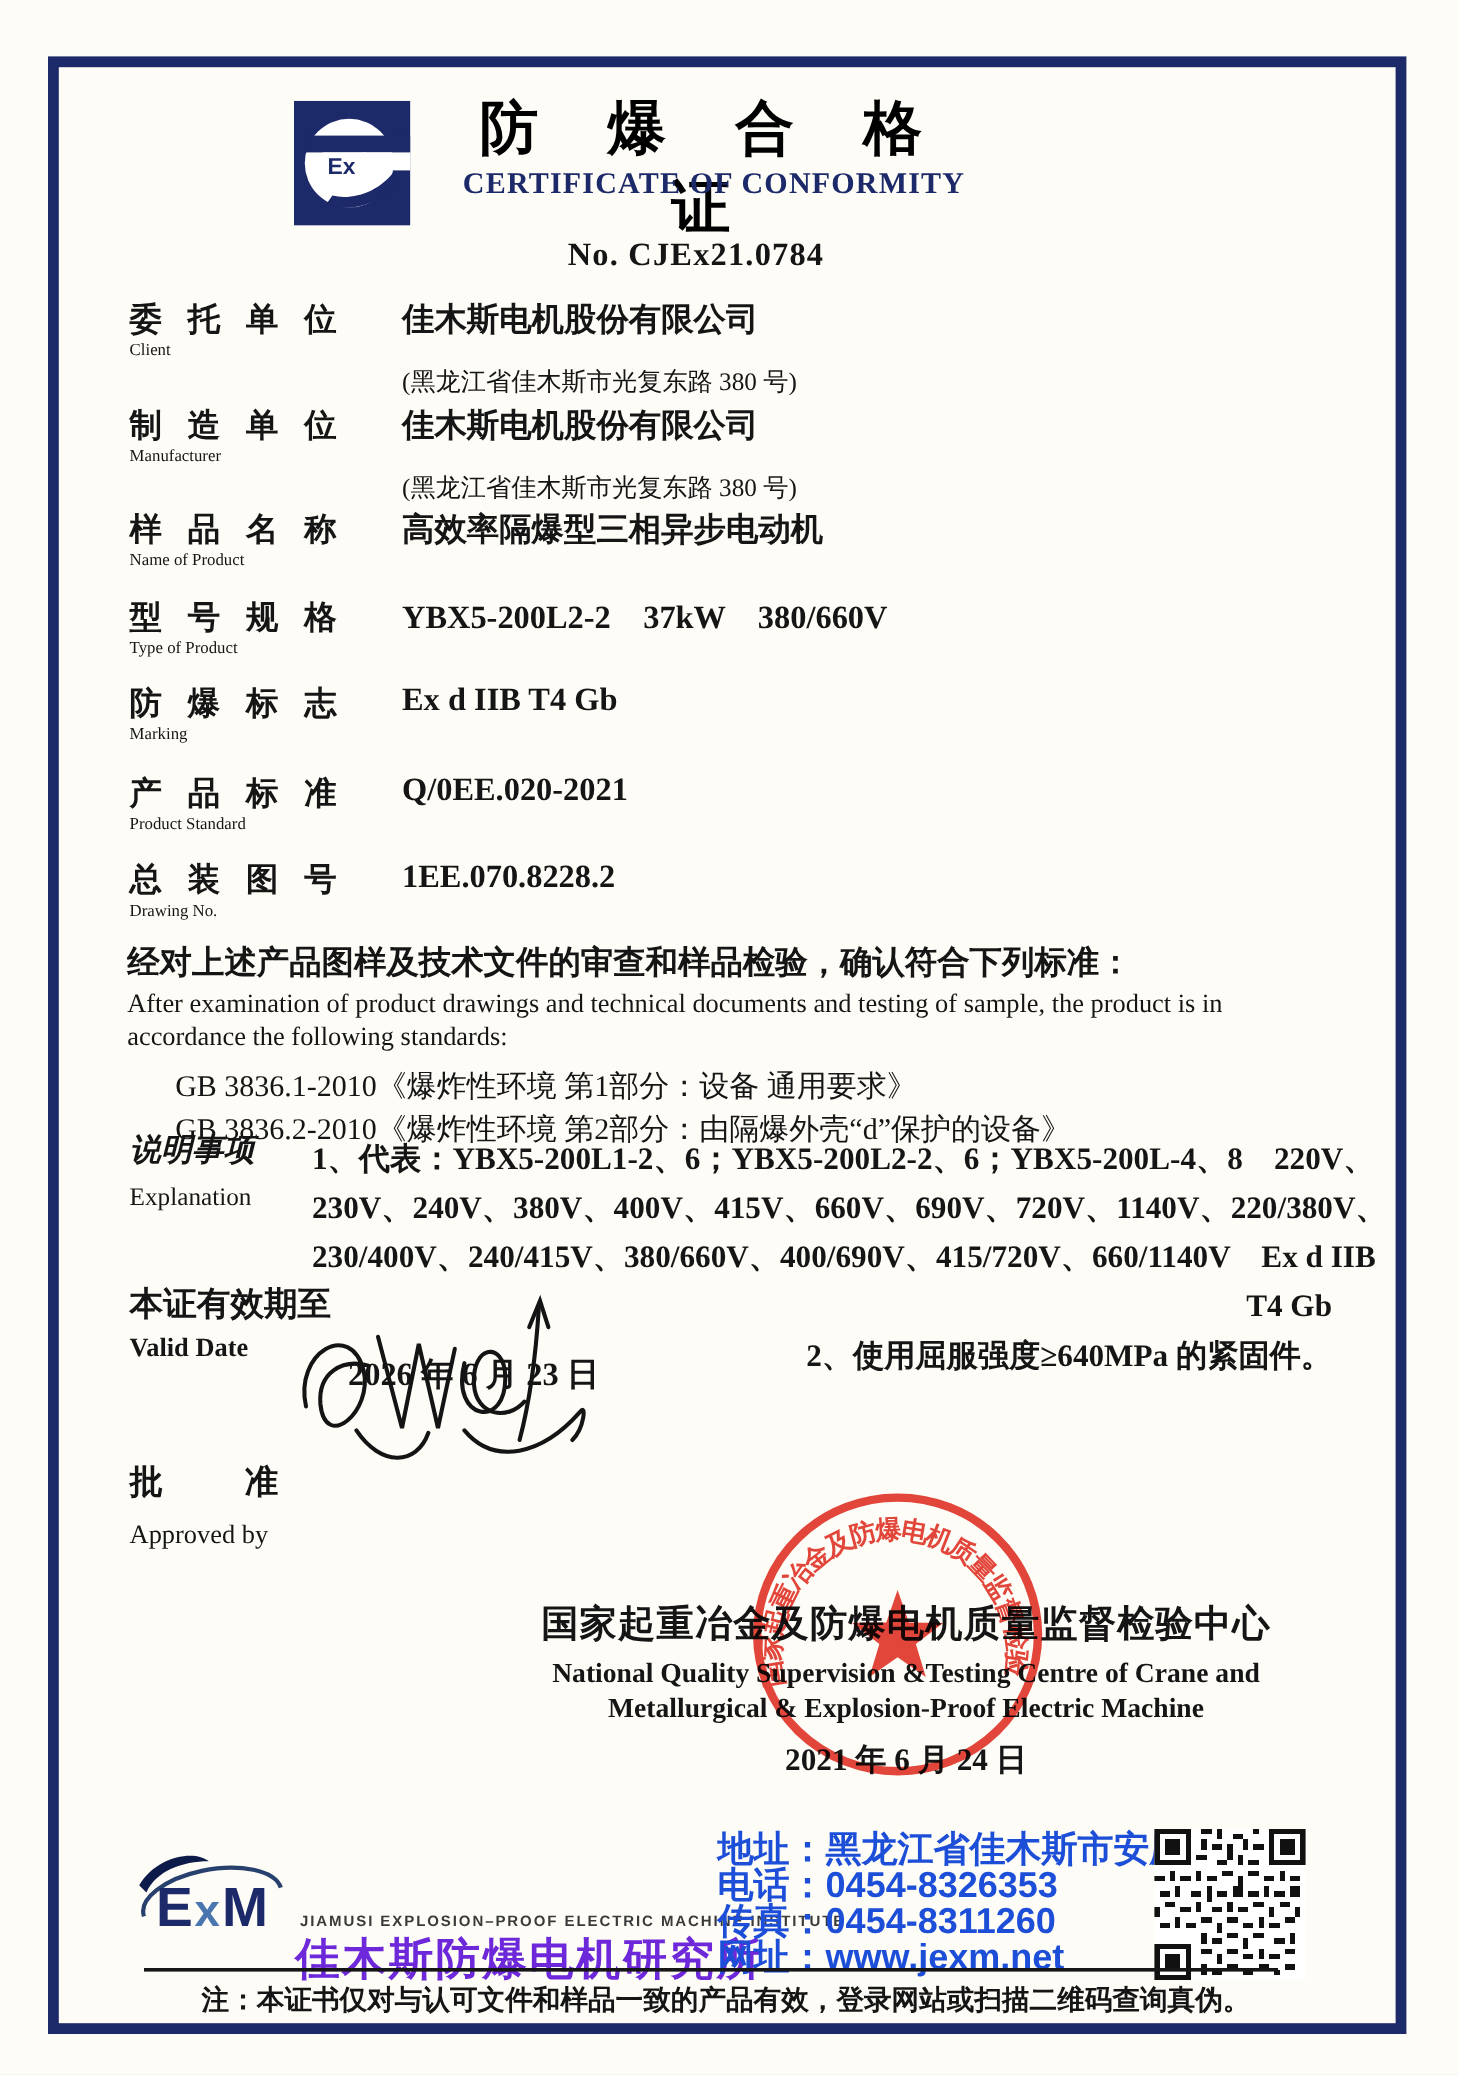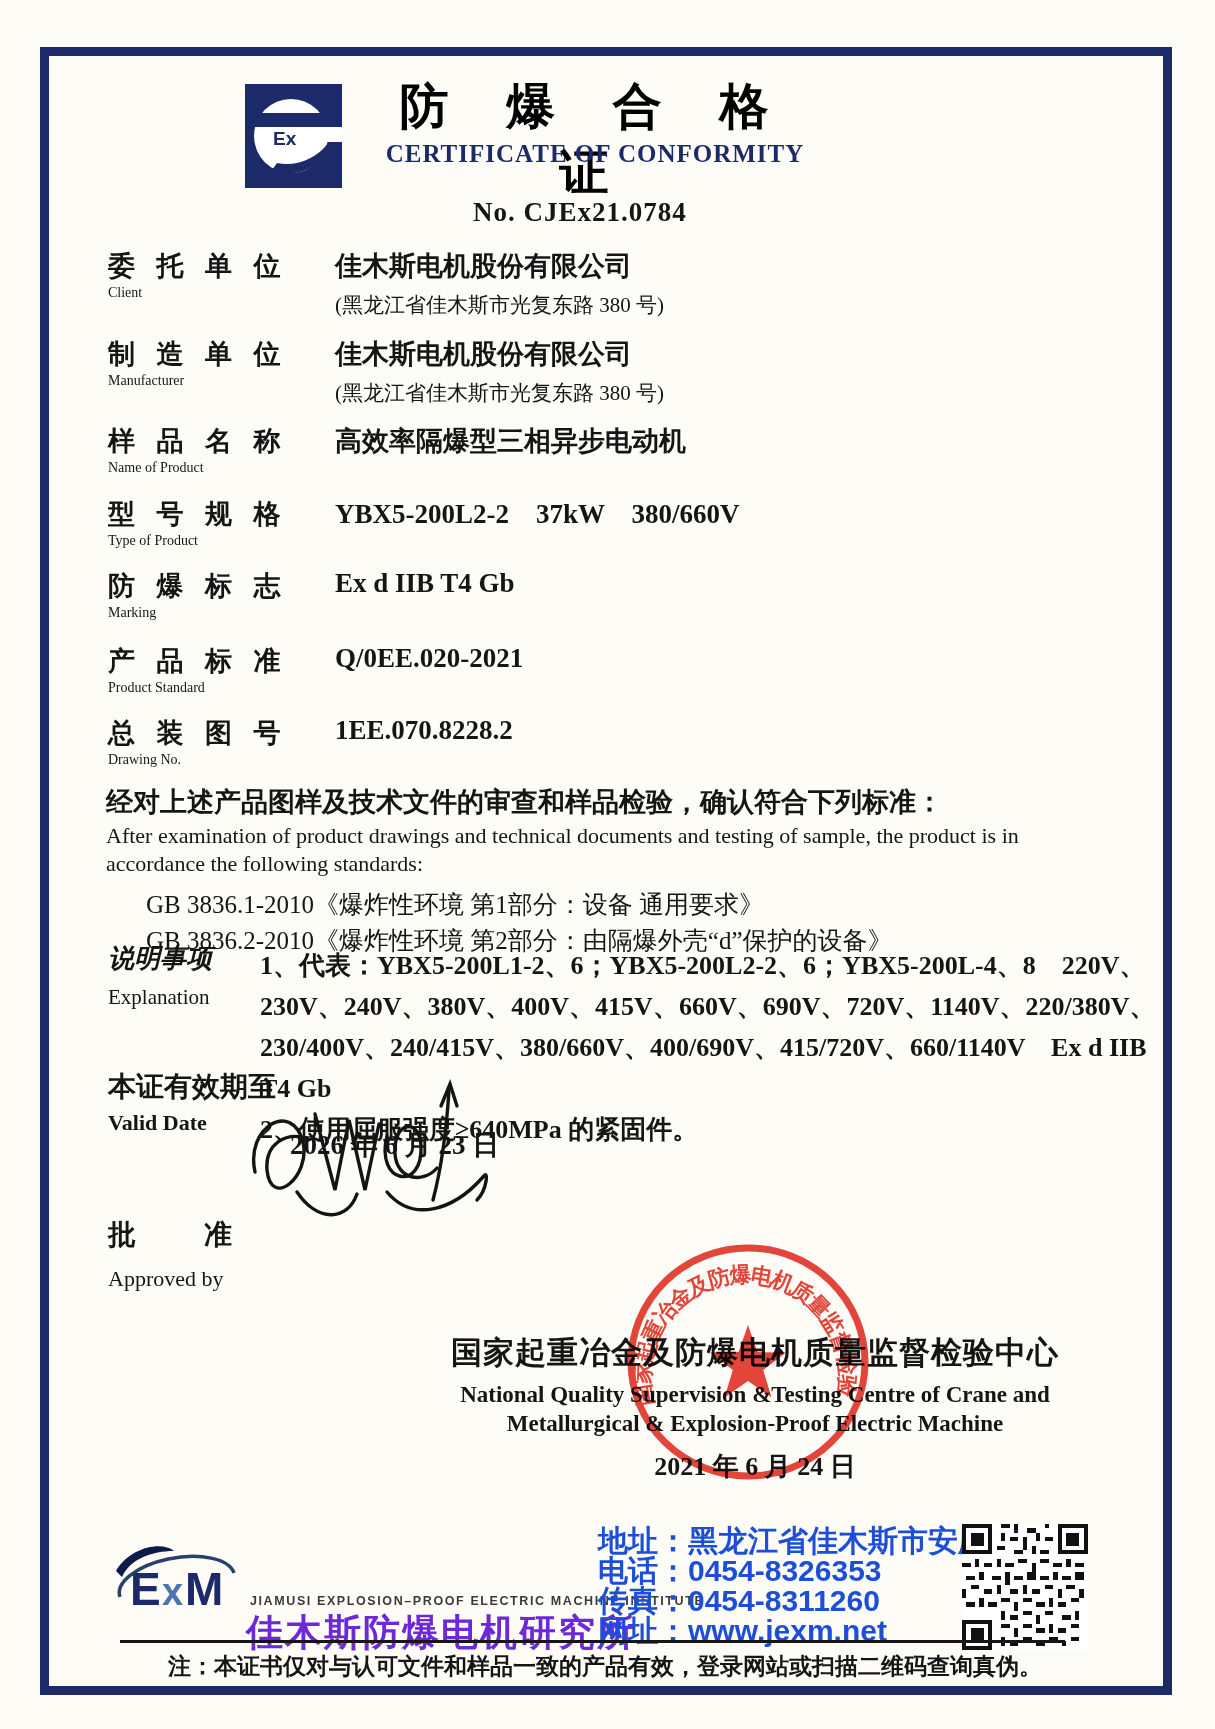--- a/index.html
+++ b/index.html
@@ -29,34 +29,34 @@
   }
   
   .f-label{left:108px;width:230px;}
   .f-label .cn{
     font-family:"Liberation Sans",sans-serif;font-weight:bold;
     font-size:27px;letter-spacing:7px;white-space:nowrap;
   }
   .f-label .en{font-size:14px;margin-top:1px;}
   .f-value{left:335px;width:740px;}
   .f-value .v{font-weight:bold;font-size:27px;white-space:nowrap;}
-  .f-value .n{font-size:21px;margin-top:7px;}
+  .f-value .n{font-size:21px;margin-top:20px;}
   
   .stmt-cn{
     left:106px;top:784px;width:960px;
     font-family:"Liberation Sans",sans-serif;font-weight:bold;font-size:27px;
   }
   .stmt-en{left:106px;top:822px;width:930px;font-size:22px;line-height:28px;}
   .std{left:146px;width:950px;font-size:25px;font-weight:500;white-space:nowrap;}
   
   .exp-label{left:108px;top:941px;width:160px;}
   .exp-label .cn{font-family:"Liberation Sans",sans-serif;font-weight:bold;font-size:26px;font-style:italic;}
   .exp-label .en{font-size:21px;margin-top:9px;}
   .exp-value{left:260px;top:945px;width:850px;font-size:26px;font-weight:700;}
-  .exp-value div{line-height:41px;white-space:nowrap;}
+  .exp-value div{line-height:41px;white-space:nowrap;text-align:right;}
   
   .valid-label{left:108px;top:1068px;}
   .valid-label .cn{font-family:"Liberation Sans",sans-serif;font-weight:bold;font-size:28px;}
   .valid-label .en{font-size:22px;font-weight:bold;margin-top:4px;}
   .valid-value{left:290px;top:1127px;font-size:27px;font-weight:600;}
   .appr-label{left:108px;top:1216px;}
   .appr-label .cn{font-family:"Liberation Sans",sans-serif;font-weight:bold;font-size:28px;letter-spacing:4px;}
   .appr-label .en{font-size:22px;margin-top:12px;}
   
   .issuer{left:330px;top:1332px;width:850px;text-align:center;}

